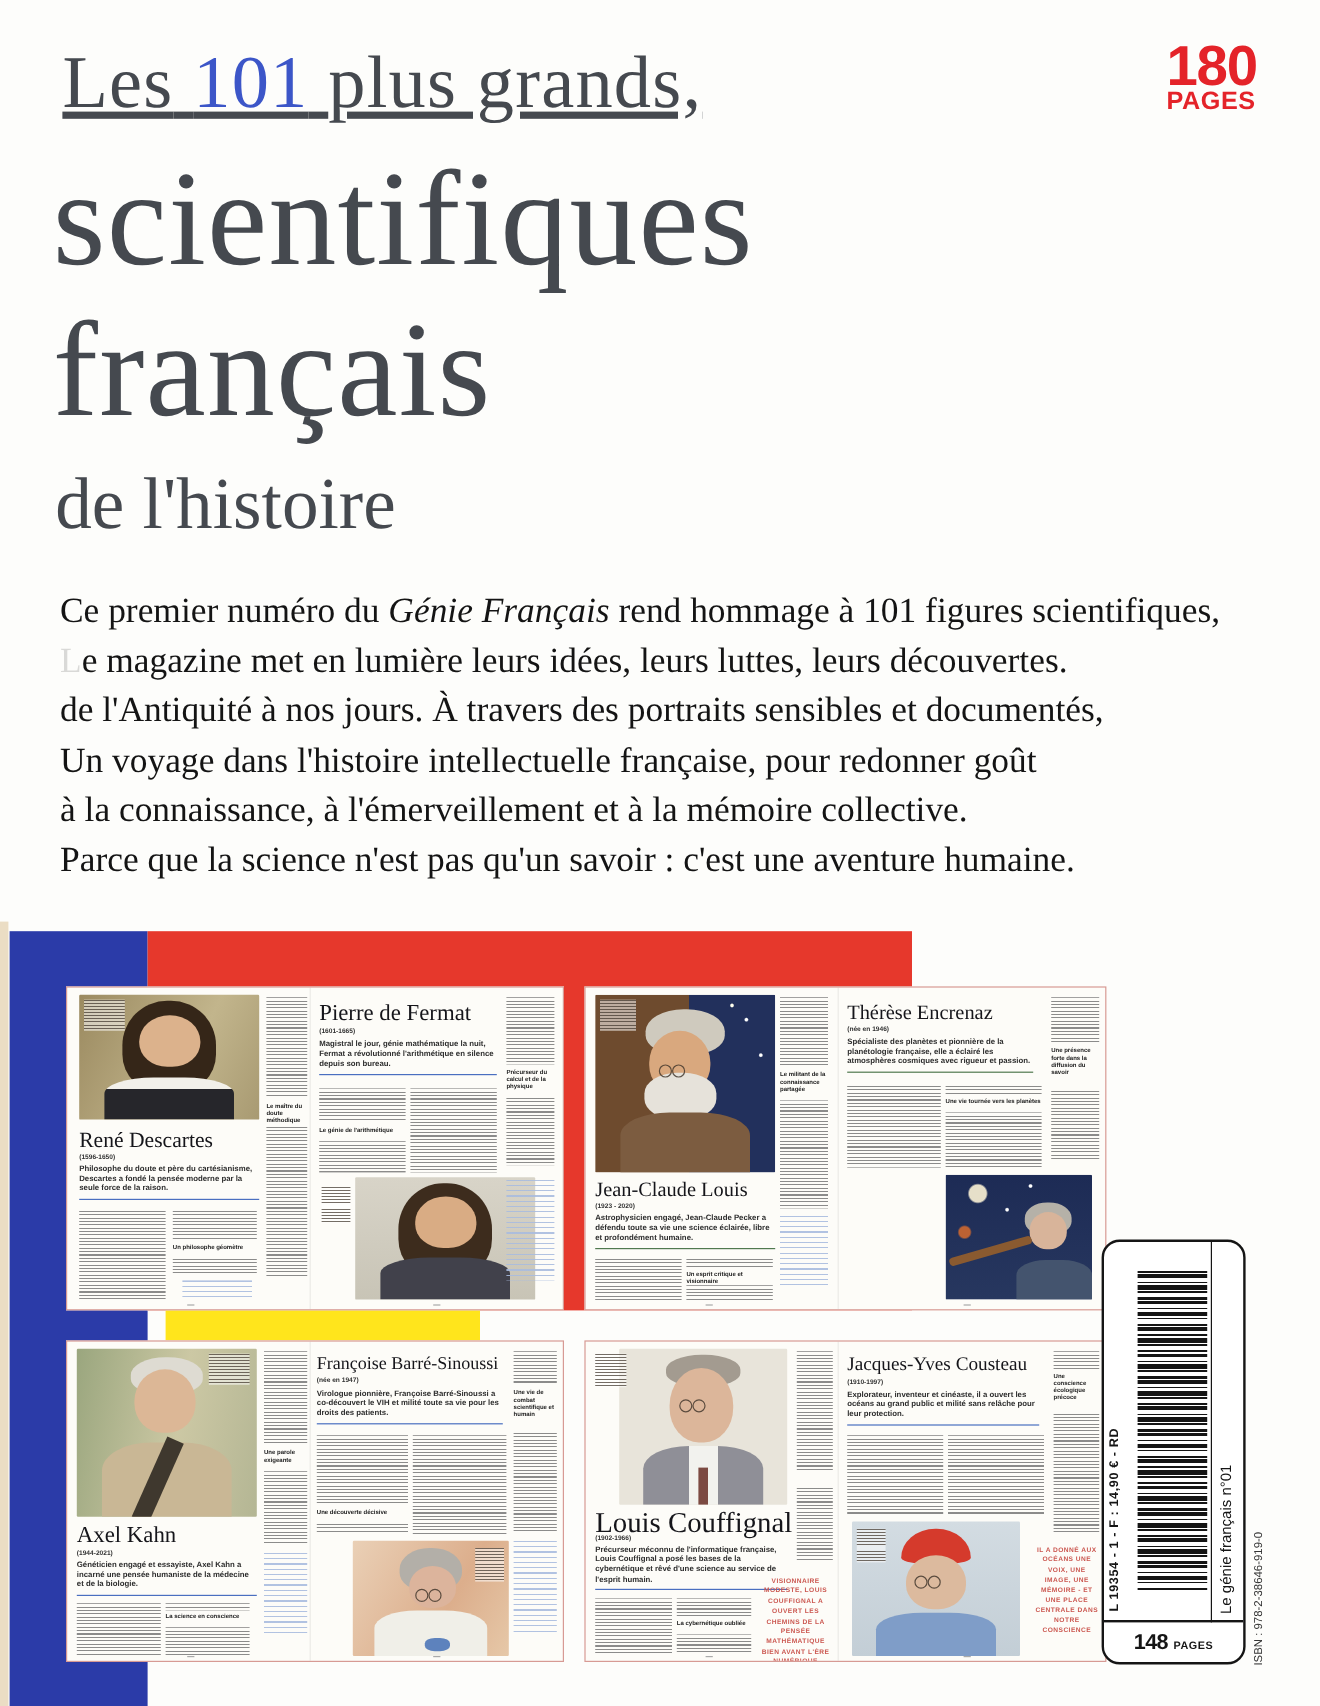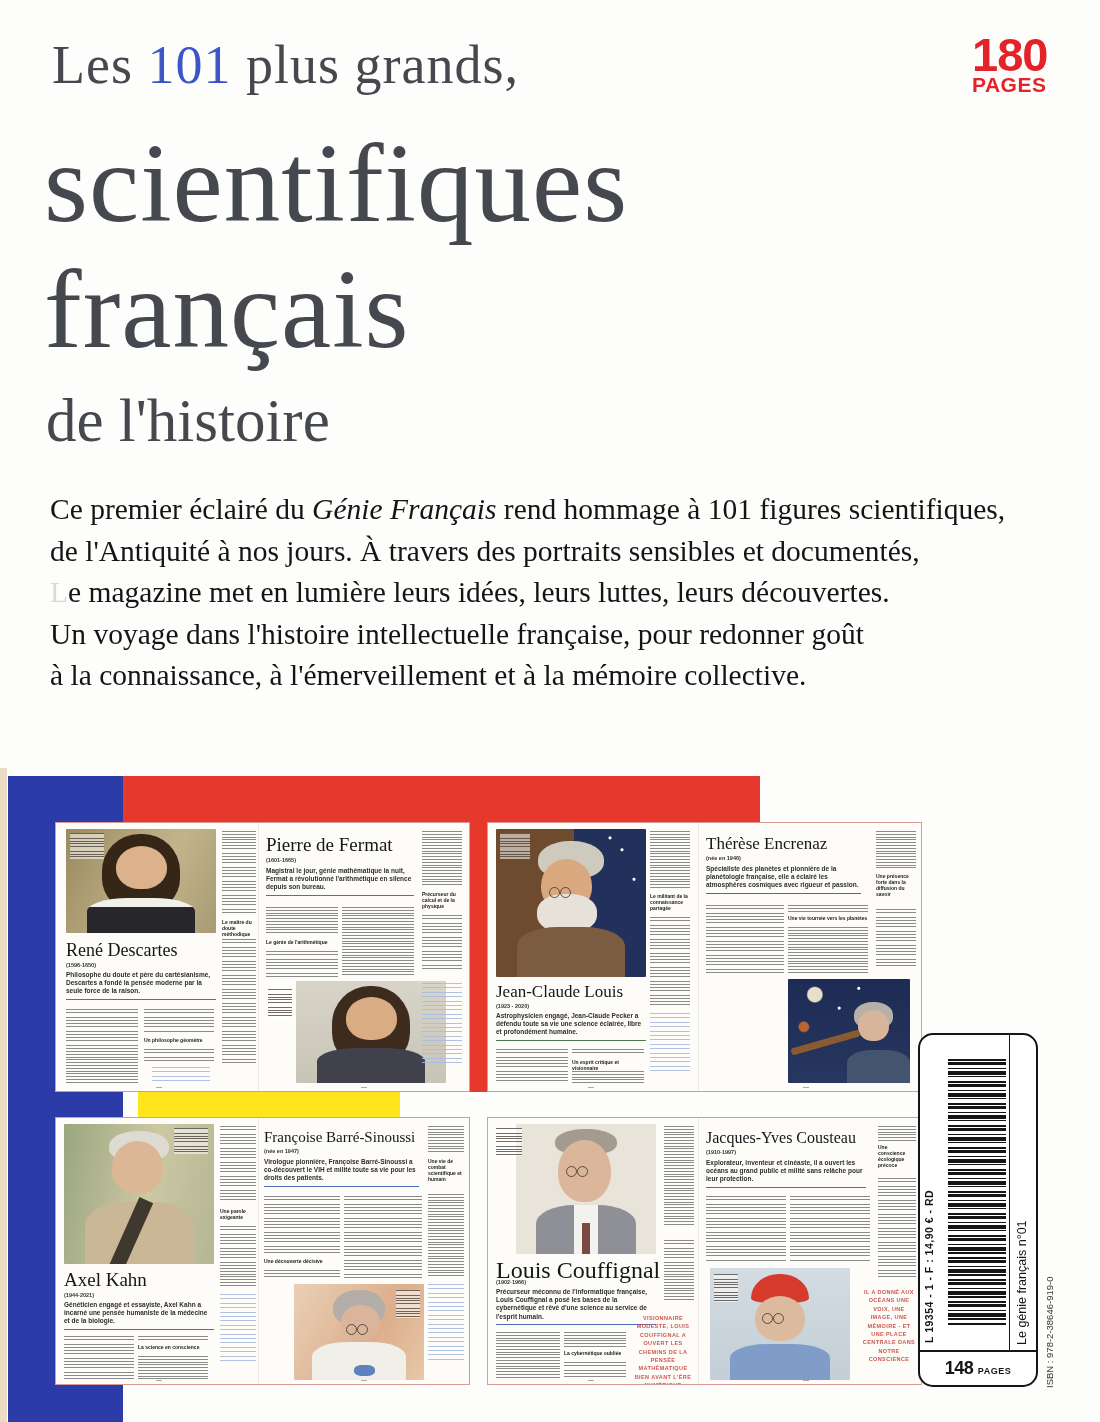--- a/index.html
+++ b/index.html
@@ -2,21 +2,21 @@
 <html style="--accent_red: #e6382c; --accent_blue: #2b3ba8; --accent_yellow: #ffe51c; --badge_red: #e42329; --title_blue: #3c56c8; --title_gray: #45494f; --rule_blue: #4a6fc0; --rule_green: #50794f; --quote_red: #cb5750; --card_border: #d79a94; --barcode_black: #151515;"><head>
 <meta charset="utf-8">
 <style>
   html,body{margin:0;padding:0;background:#fdfdfb;}
   body{width:1100px;height:1422px;position:relative;overflow:hidden;
        font-family:"Liberation Sans",sans-serif;}
   .abs{position:absolute;}
 
   
   .t-serif{font-family:"Liberation Serif",serif;color:var(--title_gray,#45494f);}
-  #title1{left:52px;top:38px;font-size:54px;line-height:1;letter-spacing:1px;}
+  #title1{left:52px;top:38px;font-size:62px;line-height:1;letter-spacing:1px;text-decoration:underline;}
   #title1 .num{color:var(--title_blue,#3c56c8);}
   #title2{left:44px;top:126px;font-size:113px;line-height:1;letter-spacing:1px;}
   #title3{left:44px;top:252px;font-size:113px;line-height:1;letter-spacing:1px;}
   #title4{left:46px;top:390px;font-size:61px;line-height:1;}
   #badge150{left:972px;top:34px;color:var(--badge_red,#e42329);text-align:left;line-height:.9;}
   #badge150 .n{font-size:47px;font-weight:bold;letter-spacing:-1px;}
   #badge150 .w{font-size:21px;font-weight:bold;letter-spacing:.5px;}
 
   
   #intro{left:50px;top:489px;width:1020px;font-family:"Liberation Serif",serif;
@@ -148,25 +148,26 @@
 <div class="abs t-serif" id="title2">scientifiques</div>
 <div class="abs t-serif" id="title3">français</div>
 <div class="abs t-serif" id="title4">de l'histoire</div>
 
 <div class="abs" id="badge150">
   <div class="n">180</div>
   <div class="w">PAGES</div>
 </div>
 
 <div class="abs" id="intro">
-  <div><span>Ce premier éclairé du </span><span class="it">Génie Français</span><span> rend hommage à 101 figures scientifiques,</span></div>
+  <div><span>Ce premier numéro du </span><span class="it">Génie Français</span><span> rend hommage à 101 figures scientifiques,</span></div>
+  <div><span class="faded">L</span><span>e magazine met en lumière leurs idées, leurs luttes, leurs découvertes.</span></div>
   <div>de l'Antiquité à nos jours. À travers des portraits sensibles et documentés,</div>
-  <div><span class="faded">L</span><span>e magazine met en lumière leurs idées, leurs luttes, leurs découvertes.</span></div>
   <div>Un voyage dans l'histoire intellectuelle française, pour redonner goût</div>
   <div>à la connaissance, à l'émerveillement et à la mémoire collective.</div>
+  <div>Parce que la science n'est pas qu'un savoir : c'est une aventure humaine.</div>
 </div>
 
 <div class="blk" id="edge-strip"></div>
 <div class="blk" id="blk-blue"></div>
 <div class="blk" id="blk-red"></div>
 <div class="blk" id="blk-yellow"></div>
 
 <div class="card" style="left:55px;top:822px;width:415px;height:270px;">
   <div class="fold" style="left:202px;"></div>
 

